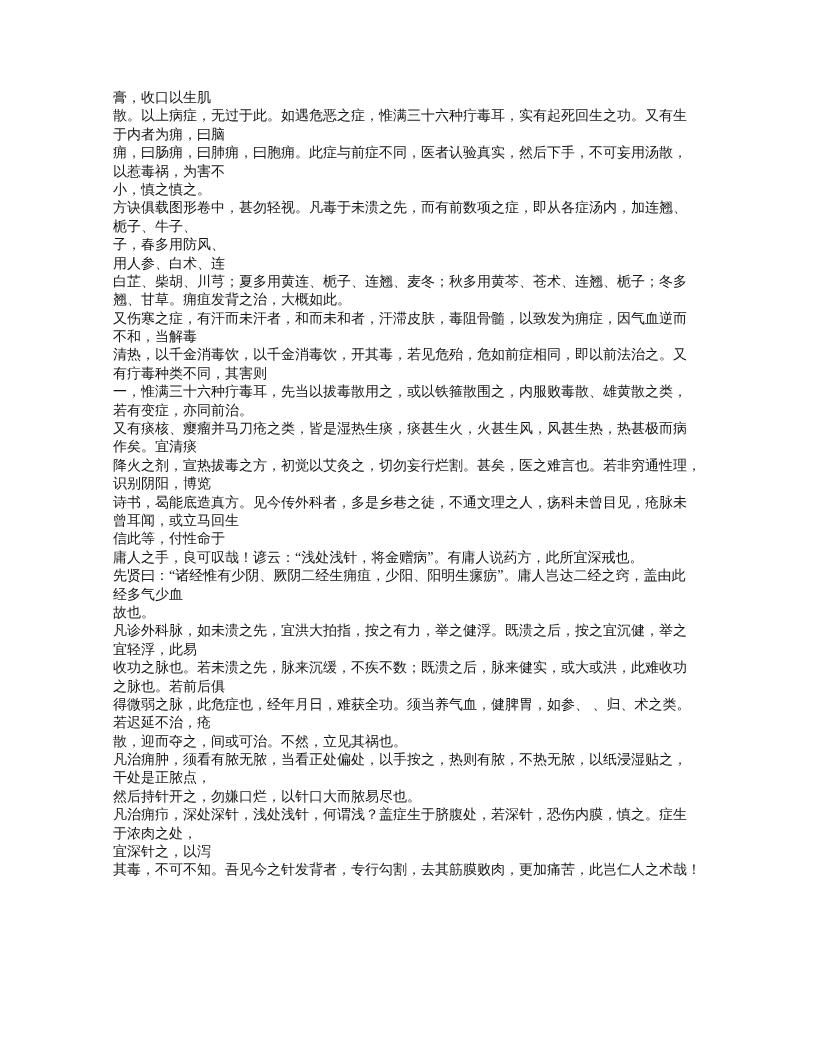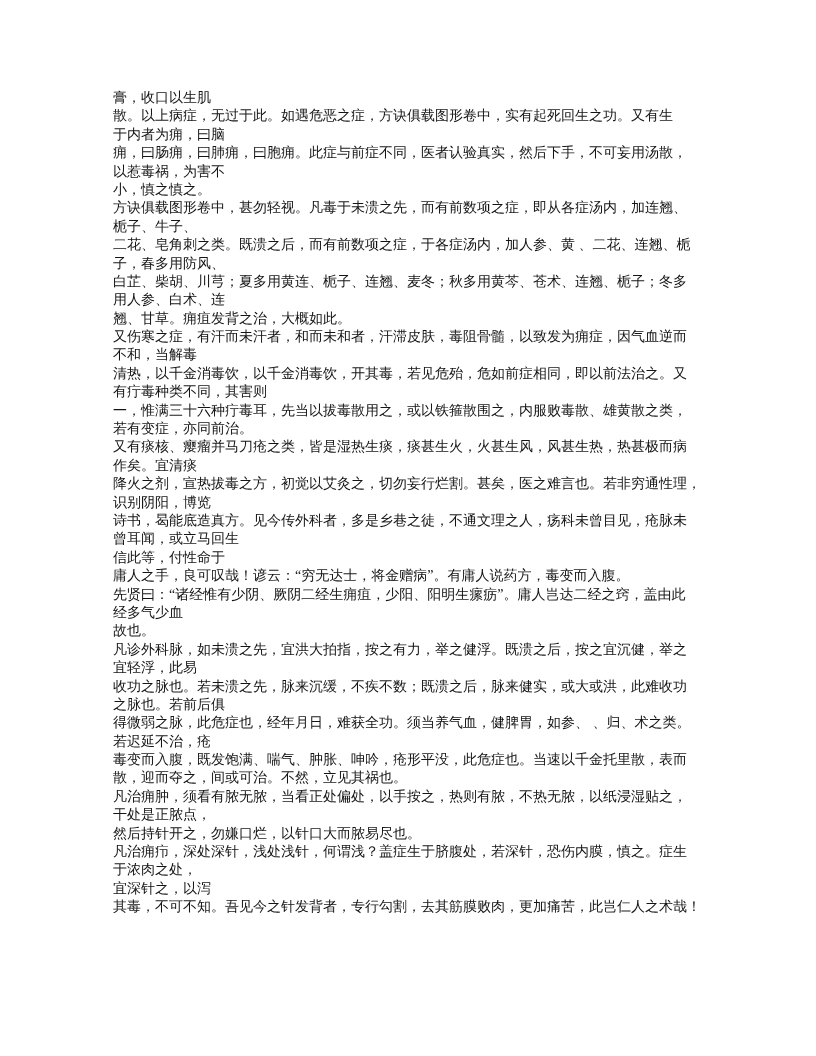--- a/index.html
+++ b/index.html
@@ -29,56 +29,54 @@
     white-space: pre;
     height: 18.4px;
   }
 </style>
 </head>
 <body>
 
 <div class="page">
   <div class="text-block">
       <div class="text-line">膏，收口以生肌</div>
-      <div class="text-line">散。以上病症，无过于此。如遇危恶之症，方诀俱载图形卷中，实有起死回生之功。又有生</div>
+      <div class="text-line">散。以上病症，无过于此。如遇危恶之症，惟满三十六种疔毒耳，实有起死回生之功。又有生</div>
       <div class="text-line">于内者为痈，曰脑</div>
       <div class="text-line">痈，曰肠痈，曰肺痈，曰胞痈。此症与前症不同，医者认验真实，然后下手，不可妄用汤散，</div>
       <div class="text-line">以惹毒祸，为害不</div>
       <div class="text-line">小，慎之慎之。</div>
       <div class="text-line">方诀俱载图形卷中，甚勿轻视。凡毒于未溃之先，而有前数项之症，即从各症汤内，加连翘、</div>
       <div class="text-line">栀子、牛子、</div>
-      <div class="text-line">二花、皂角刺之类。既溃之后，而有前数项之症，于各症汤内，加人参、黄 、二花、连翘、栀</div>
       <div class="text-line">子，春多用防风、</div>
+      <div class="text-line">用人参、白术、连</div>
       <div class="text-line">白芷、柴胡、川芎；夏多用黄连、栀子、连翘、麦冬；秋多用黄芩、苍术、连翘、栀子；冬多</div>
-      <div class="text-line">用人参、白术、连</div>
       <div class="text-line">翘、甘草。痈疽发背之治，大概如此。</div>
       <div class="text-line">又伤寒之症，有汗而未汗者，和而未和者，汗滞皮肤，毒阻骨髓，以致发为痈症，因气血逆而</div>
       <div class="text-line">不和，当解毒</div>
       <div class="text-line">清热，以千金消毒饮，以千金消毒饮，开其毒，若见危殆，危如前症相同，即以前法治之。又</div>
       <div class="text-line">有疔毒种类不同，其害则</div>
       <div class="text-line">一，惟满三十六种疔毒耳，先当以拔毒散用之，或以铁箍散围之，内服败毒散、雄黄散之类，</div>
       <div class="text-line">若有变症，亦同前治。</div>
       <div class="text-line">又有痰核、瘿瘤并马刀疮之类，皆是湿热生痰，痰甚生火，火甚生风，风甚生热，热甚极而病</div>
       <div class="text-line">作矣。宜清痰</div>
       <div class="text-line">降火之剂，宣热拔毒之方，初觉以艾灸之，切勿妄行烂割。甚矣，医之难言也。若非穷通性理，</div>
       <div class="text-line">识别阴阳，博览</div>
       <div class="text-line">诗书，曷能底造真方。见今传外科者，多是乡巷之徒，不通文理之人，疡科未曾目见，疮脉未</div>
       <div class="text-line">曾耳闻，或立马回生</div>
       <div class="text-line">信此等，付性命于</div>
-      <div class="text-line">庸人之手，良可叹哉！谚云：“穷无达士，将金赠病”。有庸人说药方，毒变而入腹。</div>
+      <div class="text-line">庸人之手，良可叹哉！谚云：“浅处浅针，将金赠病”。有庸人说药方，此所宜深戒也。</div>
       <div class="text-line">先贤曰：“诸经惟有少阴、厥阴二经生痈疽，少阳、阳明生瘰疬”。庸人岂达二经之窍，盖由此</div>
       <div class="text-line">经多气少血</div>
       <div class="text-line">故也。</div>
       <div class="text-line">凡诊外科脉，如未溃之先，宜洪大拍指，按之有力，举之健浮。既溃之后，按之宜沉健，举之</div>
       <div class="text-line">宜轻浮，此易</div>
       <div class="text-line">收功之脉也。若未溃之先，脉来沉缓，不疾不数；既溃之后，脉来健实，或大或洪，此难收功</div>
       <div class="text-line">之脉也。若前后俱</div>
       <div class="text-line">得微弱之脉，此危症也，经年月日，难获全功。须当养气血，健脾胃，如参、 、归、术之类。</div>
       <div class="text-line">若迟延不治，疮</div>
-      <div class="text-line">毒变而入腹，既发饱满、喘气、肿胀、呻吟，疮形平没，此危症也。当速以千金托里散，表而</div>
       <div class="text-line">散，迎而夺之，间或可治。不然，立见其祸也。</div>
       <div class="text-line">凡治痈肿，须看有脓无脓，当看正处偏处，以手按之，热则有脓，不热无脓，以纸浸湿贴之，</div>
       <div class="text-line">干处是正脓点，</div>
       <div class="text-line">然后持针开之，勿嫌口烂，以针口大而脓易尽也。</div>
       <div class="text-line">凡治痈疖，深处深针，浅处浅针，何谓浅？盖症生于脐腹处，若深针，恐伤内膜，慎之。症生</div>
       <div class="text-line">于浓肉之处，</div>
       <div class="text-line">宜深针之，以泻</div>
       <div class="text-line">其毒，不可不知。吾见今之针发背者，专行勾割，去其筋膜败肉，更加痛苦，此岂仁人之术哉！</div>
     </div>
 </div>

